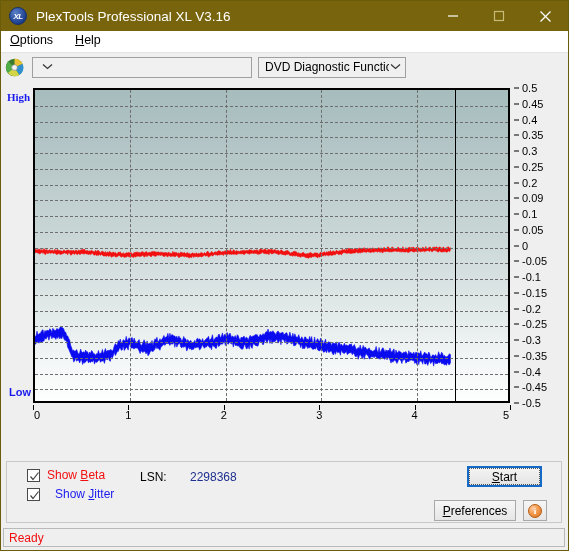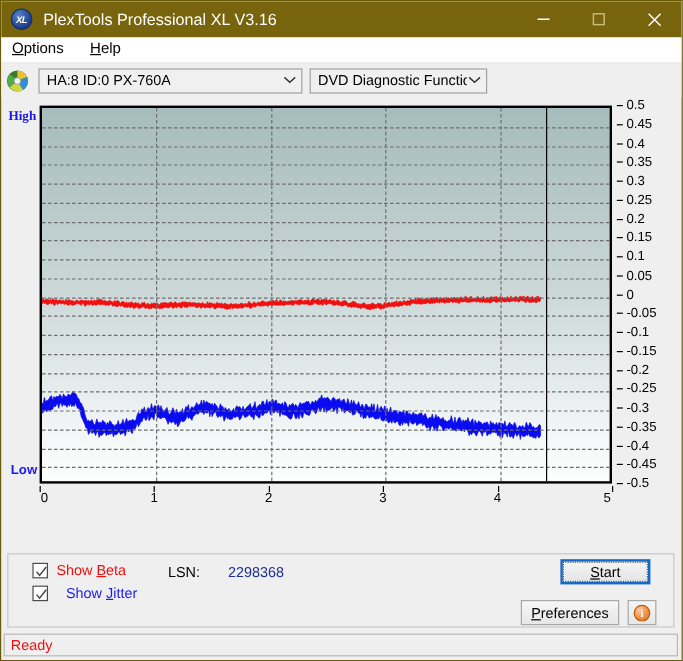--- a/index.html
+++ b/index.html
@@ -337,21 +337,20 @@
 <div id="toolbar">
   <svg id="disc-icon" viewBox="0 0 20 20">
     <circle cx="10" cy="10" r="9.2" fill="#3b7a2e"></circle>
     <path d="M10 10 L10 0.8 A9.2 9.2 0 0 1 18.5 6.4 Z" fill="#e8c233"></path>
     <path d="M10 10 L18.5 6.4 A9.2 9.2 0 0 1 15 18 Z" fill="#2f8fd0"></path>
     <path d="M10 10 L15 18 A9.2 9.2 0 0 1 3 15.5 Z" fill="#d4d447"></path>
     <path d="M10 10 L3 15.5 A9.2 9.2 0 0 1 3.5 3.8 Z" fill="#4fae46"></path>
     <circle cx="10" cy="10" r="3" fill="#f2f2f2" stroke="#8a8a8a" stroke-width="0.7"></circle>
   </svg>
   <div class="combo" id="combo-drive">
-    <span class="lbl">HA:8 ID:0  PX-760A</span>
     <span class="arrow">
       <svg width="11" height="7" viewBox="0 0 11 7">
           <polyline points="1,1.5 5.5,5.5 10,1.5" fill="none" stroke="#333" stroke-width="1.2"></polyline>
         </svg>
     </span>
   </div>
   <div class="combo" id="combo-function">
     <span class="lbl">DVD Diagnostic Functions</span>
     <span class="arrow">
       <svg width="11" height="7" viewBox="0 0 11 7">
@@ -403,21 +402,21 @@
       <div class="ylab" style="top: 36.5px;">0.4</div>
       <div class="ytick" style="top: 52.25px;"></div>
       <div class="ylab" style="top: 52.25px;">0.35</div>
       <div class="ytick" style="top: 68px;"></div>
       <div class="ylab" style="top: 68px;">0.3</div>
       <div class="ytick" style="top: 83.75px;"></div>
       <div class="ylab" style="top: 83.75px;">0.25</div>
       <div class="ytick" style="top: 99.5px;"></div>
       <div class="ylab" style="top: 99.5px;">0.2</div>
       <div class="ytick" style="top: 115.25px;"></div>
-      <div class="ylab" style="top: 115.25px;">0.15</div>
+      <div class="ylab" style="top: 115.25px;">0.09</div>
       <div class="ytick" style="top: 131px;"></div>
       <div class="ylab" style="top: 131px;">0.1</div>
       <div class="ytick" style="top: 146.75px;"></div>
       <div class="ylab" style="top: 146.75px;">0.05</div>
       <div class="ytick" style="top: 162.5px;"></div>
       <div class="ylab" style="top: 162.5px;">0</div>
       <div class="ytick" style="top: 178.25px;"></div>
       <div class="ylab" style="top: 178.25px;">-0.05</div>
       <div class="ytick" style="top: 194px;"></div>
       <div class="ylab" style="top: 194px;">-0.1</div>

